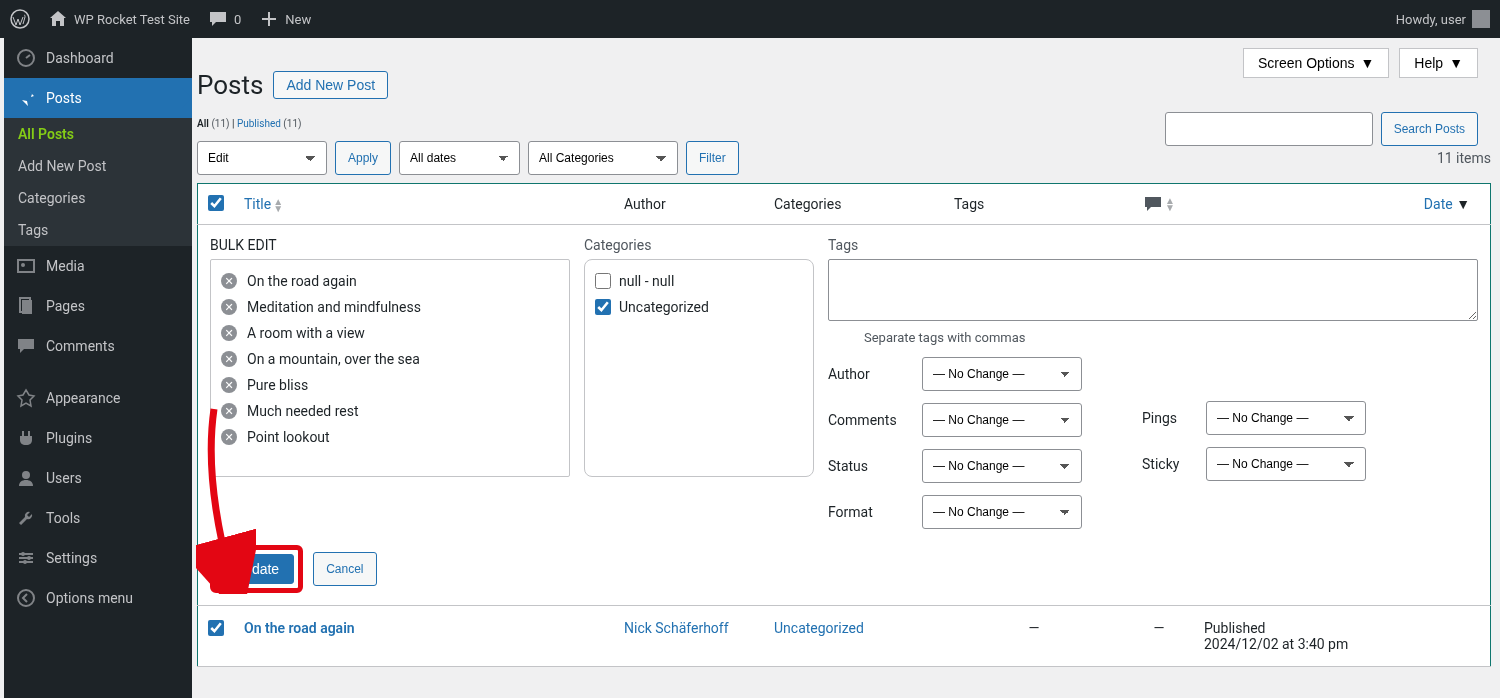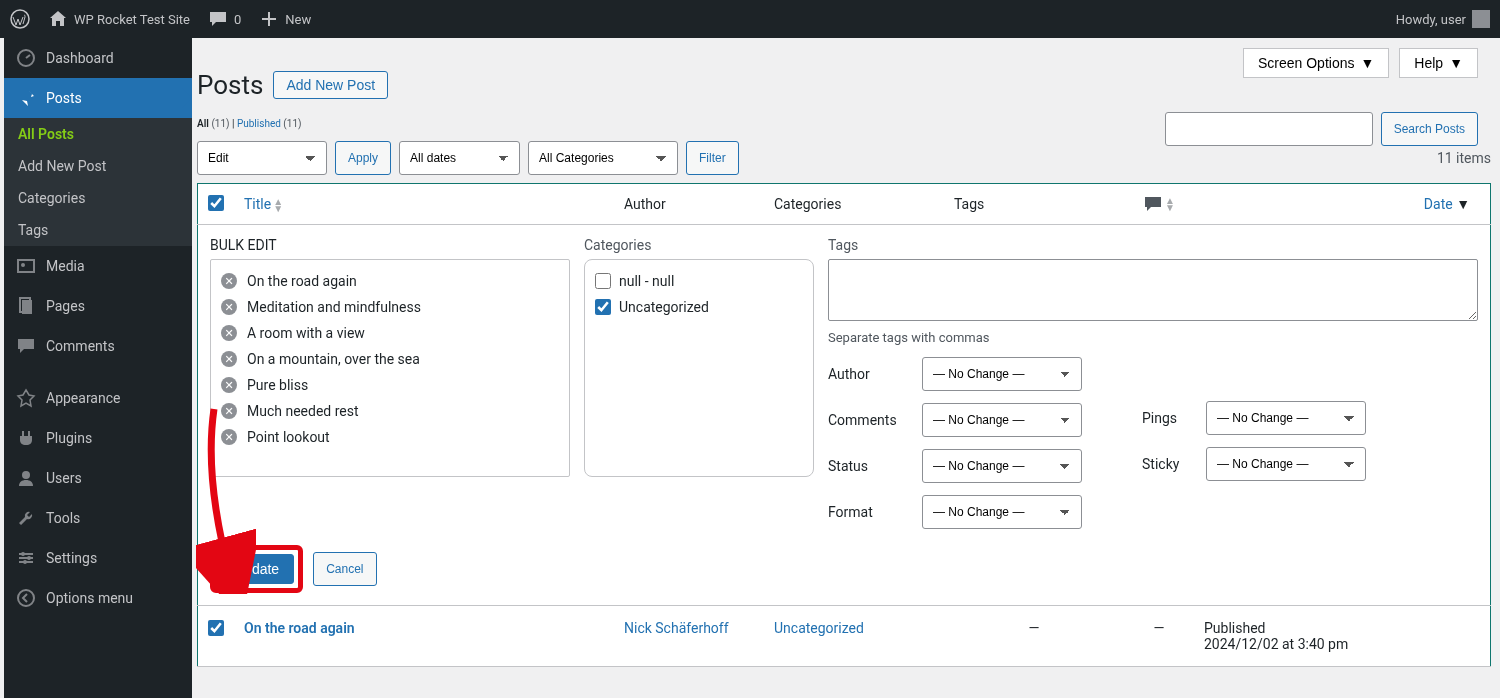--- a/index.html
+++ b/index.html
@@ -60,21 +60,21 @@
 .bulk-col-1 { flex: 0 0 360px; }
 .bulk-col-2 { flex: 0 0 230px; }
 .bulk-col-3 { flex: 1; }
 .bulk-label { font-size: 14px; color: #50575e; margin-bottom: 6px; display: block; }
 .bulk-titles-box { border: 1px solid #c3c4c7; border-radius: 2px; height: 218px; padding: 8px 10px; overflow: auto; }
 .bulk-title-item { display: flex; align-items: center; gap: 10px; padding: 5px 0; font-size: 14px; }
 .remove-circle { width: 16px; height: 16px; border-radius: 50%; background: #8c8f94; color: #fff; display: inline-flex; align-items: center; justify-content: center; font-size: 11px; line-height: 1; }
 .cat-box { border: 1px solid #c3c4c7; border-radius: 8px; height: 218px; padding: 8px 10px; }
 .cat-item { display: flex; align-items: center; gap: 8px; padding: 5px 0; font-size: 14px; }
 .tags-textarea { width: 100%; border: 1px solid #8c8f94; border-radius: 2px; height: 62px; resize: both; padding: 6px; }
-.tags-hint { font-size: 13px; color: #50575e; margin-top: 6px; }
+.tags-hint { font-size: 13px; color: #50575e; margin-top: 6px; margin-left: 36px; }
 .field-row { display: flex; align-items: center; gap: 14px; margin-top: 12px; }
 .field-row label { width: 80px; font-size: 14px; }
 .field-grid { display: flex; gap: 60px; }
 .nochange { width: 160px; }
 .submit-row { margin-top: 16px; display: flex; gap: 10px; align-items: center; position: relative; }
 .btn-primary { background: #2271b1; color: #fff; border: 1px solid #2271b1; padding: 6px 14px; font-size: 14px; border-radius: 3px; cursor: pointer; }
 .highlight-box { border: 5px solid #e30613; border-radius: 6px; padding: 4px; display: inline-block; }
 
 .data-row td { padding: 14px 10px; border-bottom: 1px solid #c3c4c7; font-size: 14px; vertical-align: top; }
 .data-row a { color: #2271b1; text-decoration: none; }

